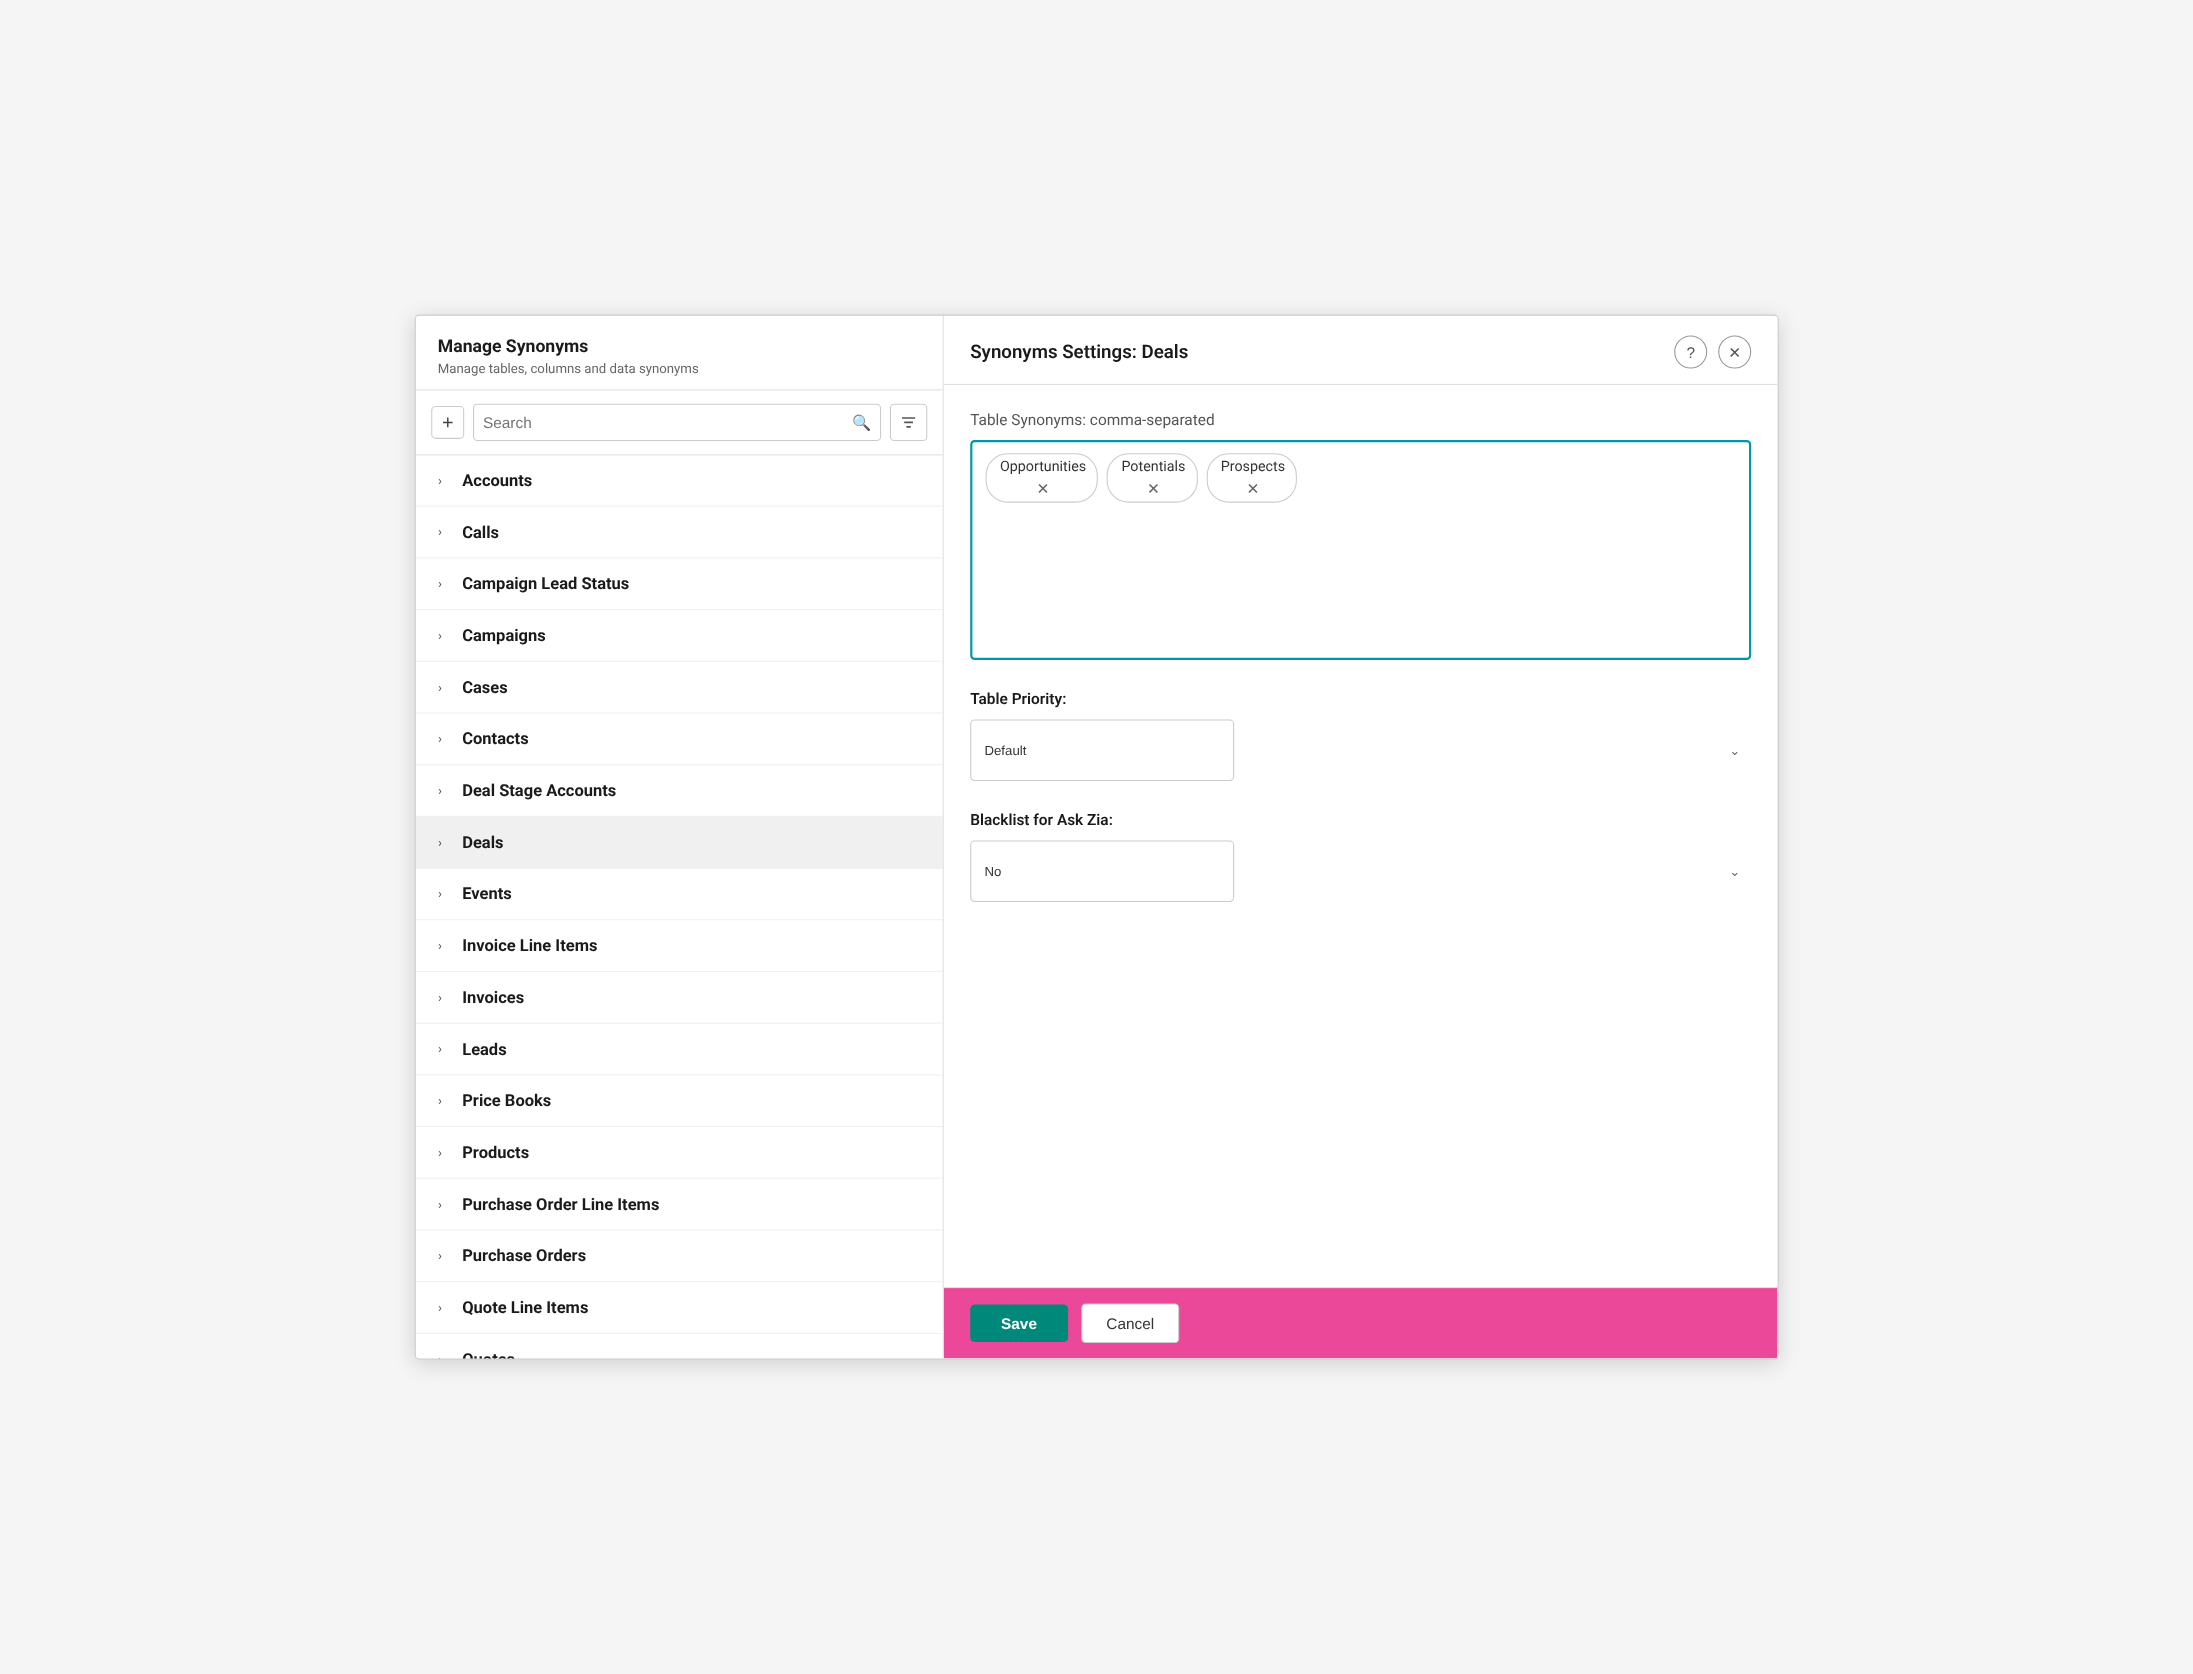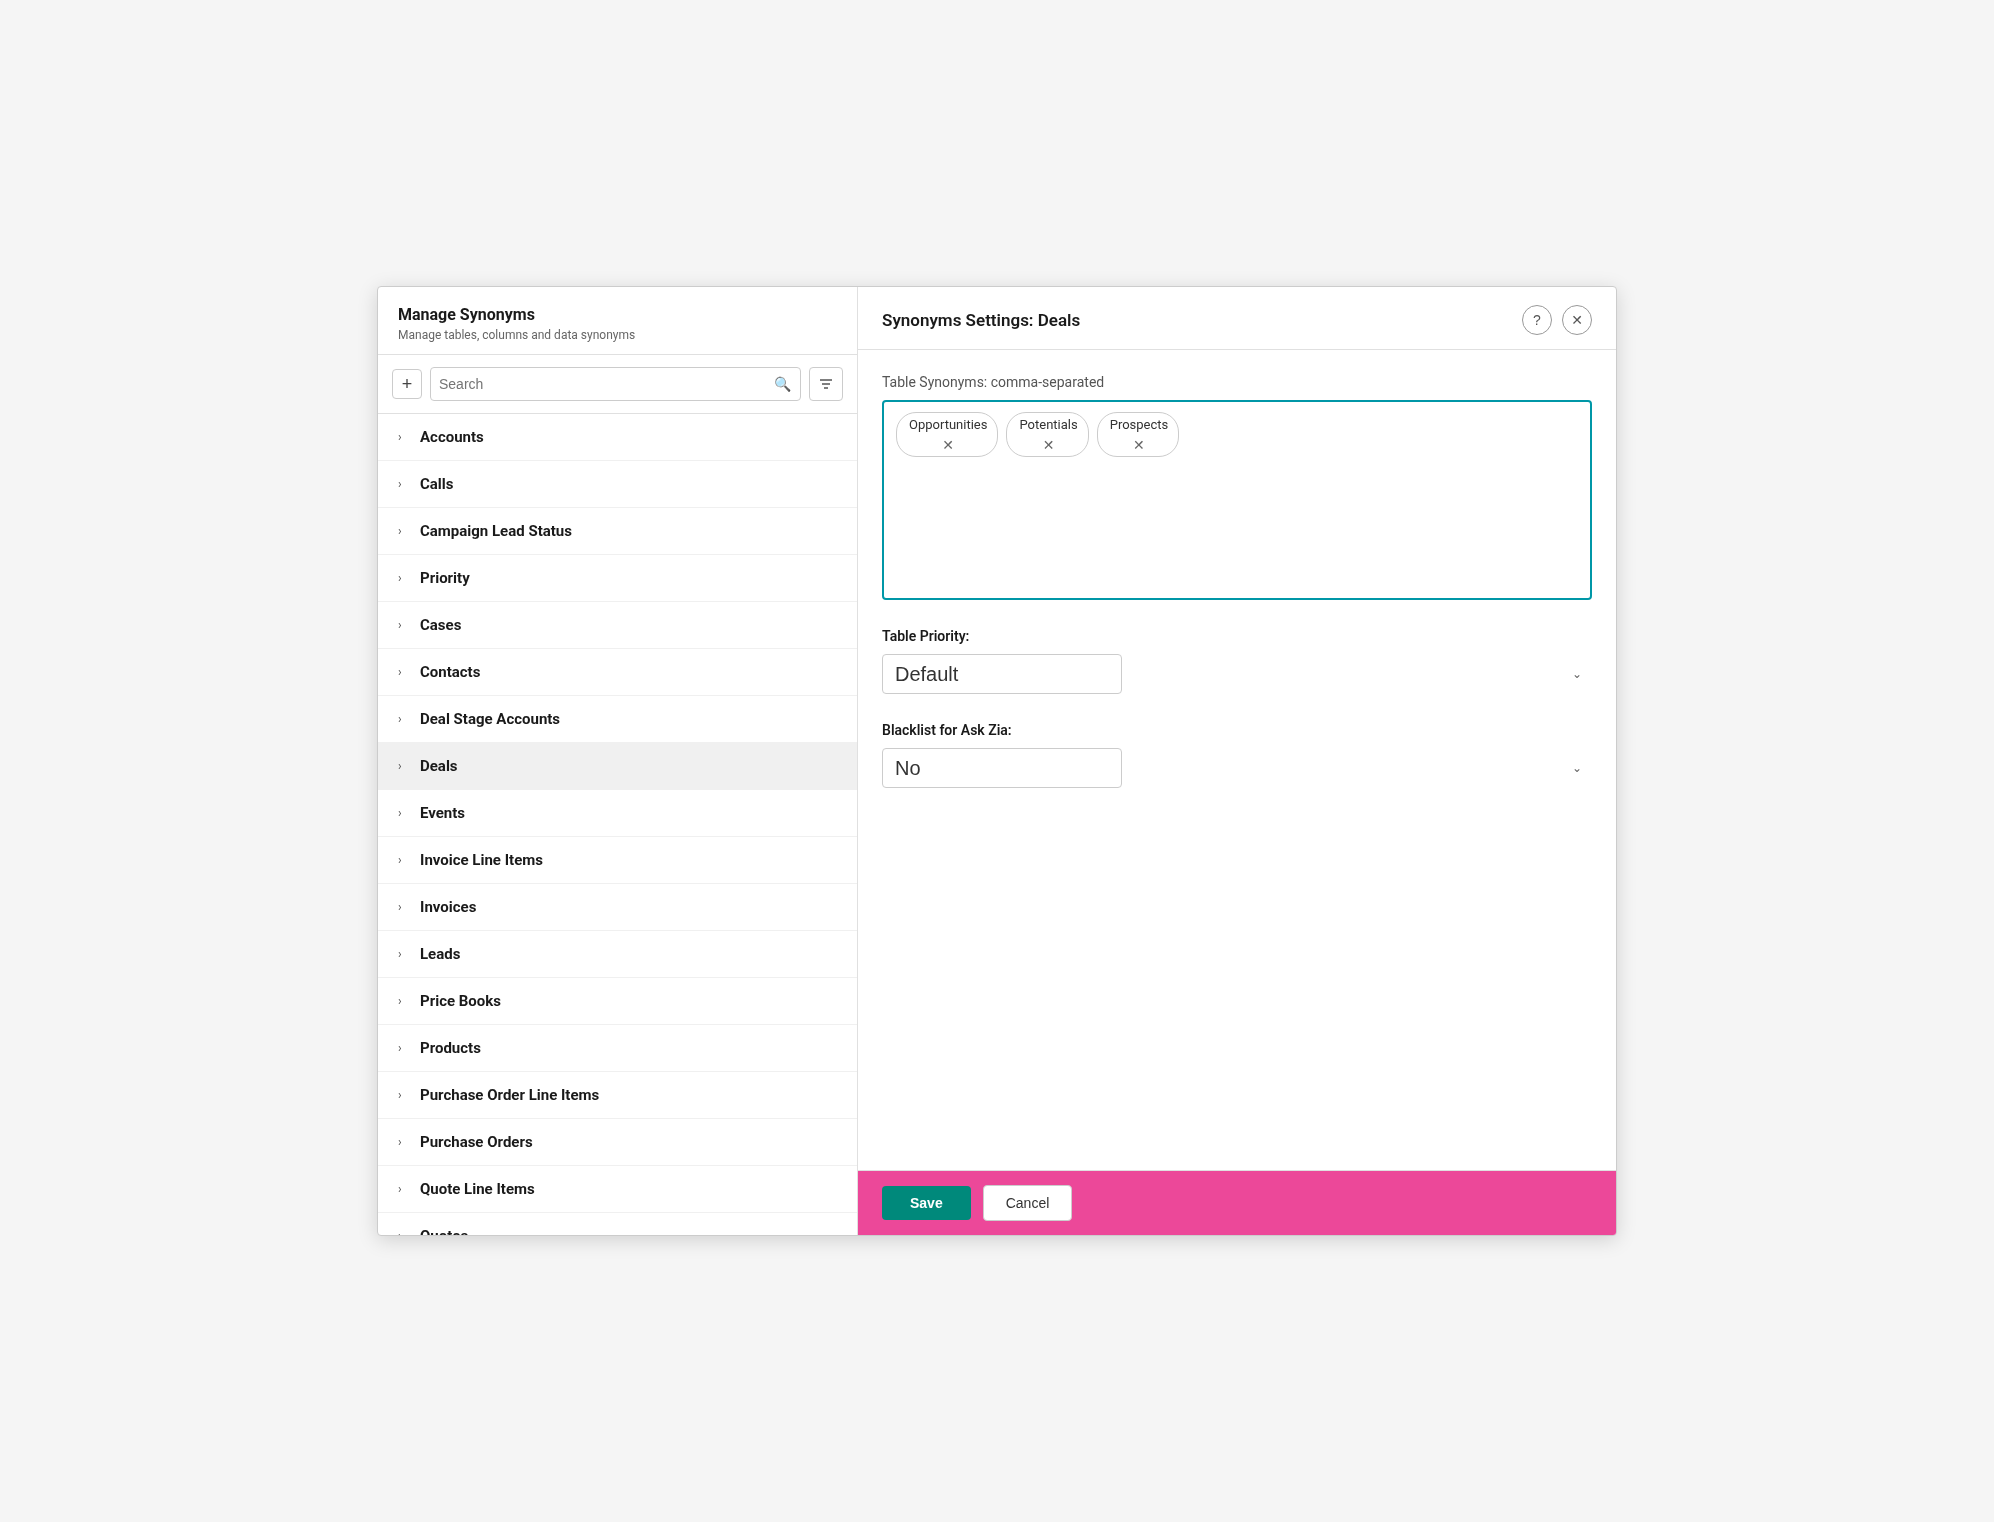--- a/index.html
+++ b/index.html
@@ -219,25 +219,25 @@
       outline: none;
       font-size: 14px;
       min-width: 4px;
       background: transparent;
     }
     .select-field-wrap {
       position: relative;
     }
     .select-field {
       width: 240px;
-      height: 40px;
+      height: 56px;
       border: 1px solid #ccc;
       border-radius: 4px;
       padding: 0 34px 0 12px;
-      font-size: 20px;
+      font-size: 12px;
       color: #333;
       background: #fff;
       appearance: none;
       cursor: pointer;
       outline: none;
     }
     .select-arrow {
       position: absolute;
       right: 10px;
       top: 50%;
@@ -310,21 +310,21 @@
           <div class="nav-item">
     <span class="chevron">›</span>
     <span class="nav-item-label">Calls</span>
   </div>
           <div class="nav-item">
     <span class="chevron">›</span>
     <span class="nav-item-label">Campaign Lead Status</span>
   </div>
           <div class="nav-item">
     <span class="chevron">›</span>
-    <span class="nav-item-label">Priority</span>
+    <span class="nav-item-label">Campaigns</span>
   </div>
           <div class="nav-item">
     <span class="chevron">›</span>
     <span class="nav-item-label">Cases</span>
   </div>
           <div class="nav-item">
     <span class="chevron">›</span>
     <span class="nav-item-label">Contacts</span>
   </div>
           <div class="nav-item">

